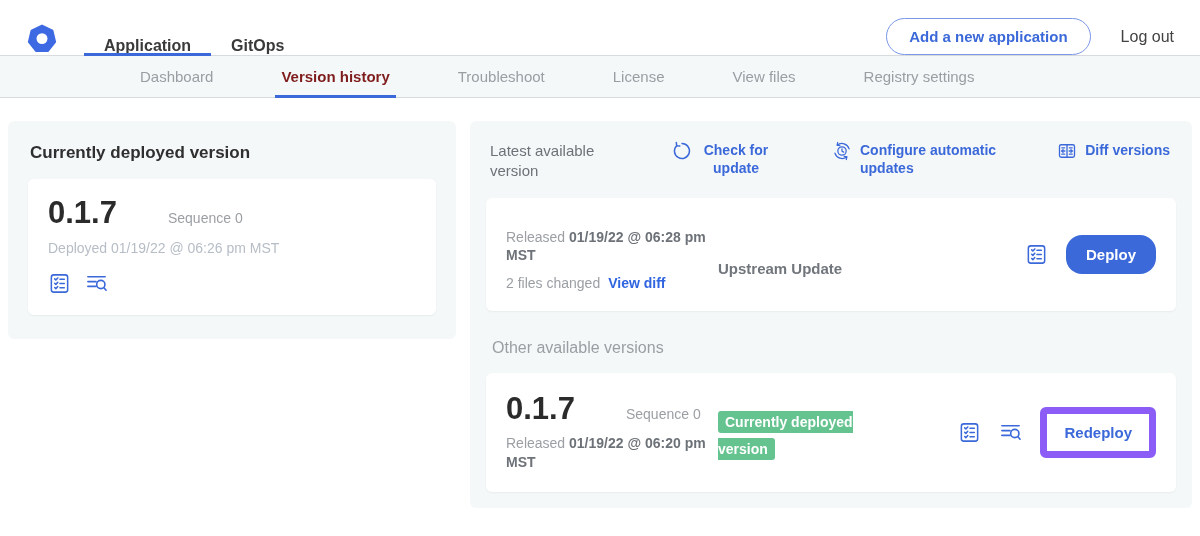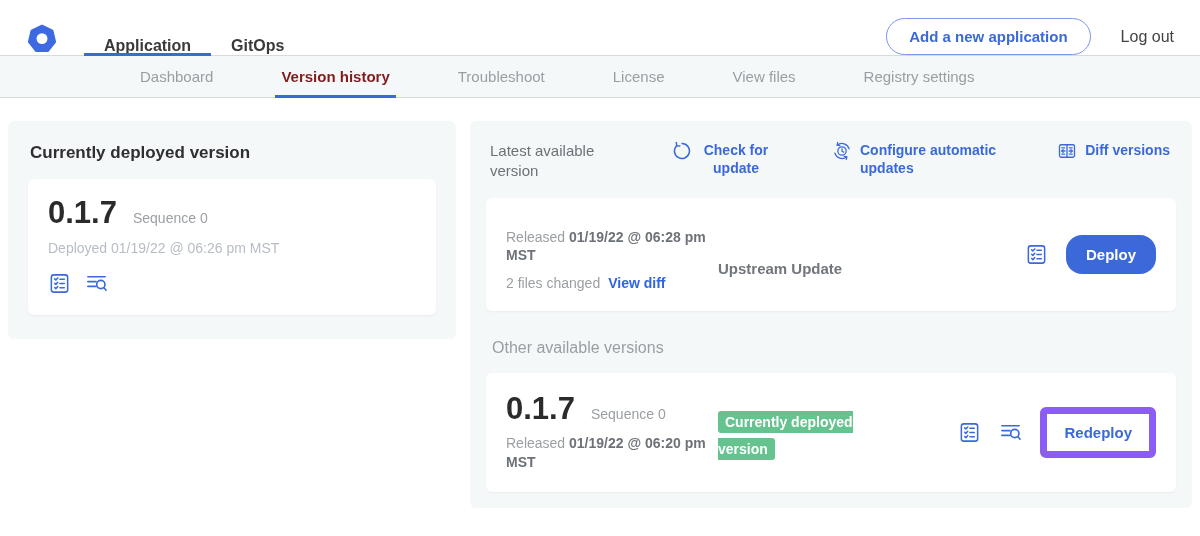--- a/index.html
+++ b/index.html
@@ -33,21 +33,21 @@
   
   .main { display: flex; gap: 14px; padding: 23px 8px 0; align-items: flex-start; }
   .panel { background: #f5f8f9; border-radius: 6px; }
   .left-panel { width: 448px; padding: 22px 20px 24px; }
   .panel-title { font-size: 17px; font-weight: 700; color: #2f2f2f; margin: 0 2px 16px; }
   .card { background: #fff; border-radius: 6px; box-shadow: 0 1px 2px rgba(0,0,0,.05); }
   .deployed-card { padding: 18px 20px 20px; }
 
   .version-row { display: flex; align-items: baseline; gap: 16px; }
   .version-number { font-size: 31px; font-weight: 700; color: #2b2b2b; line-height: 1; }
-  .sequence-label { font-size: 14px; color: #9b9fa4; }
+  .sequence-label { font-size: 14px; color: #9b9fa4; margin-left: 35px; }
   .deployed-date { font-size: 14px; color: #b7bdc6; margin-top: 12px; }
   .icon-row { display: flex; gap: 14px; margin-top: 16px; }
   .icon-btn { width: 23px; height: 23px; color: #3b69d9; cursor: pointer; }
   .icon-btn svg { width: 100%; height: 100%; display: block; }
 
   
   .right-panel { flex: 1; padding: 20px 16px 16px; }
   .right-header { display: flex; align-items: flex-start; margin: 0 4px 16px; }
   .right-title { width: 128px; font-size: 15px; color: #6d7278; line-height: 1.35; }
   .panel-action { display: flex; gap: 8px; align-items: flex-start; color: #3b69d9;

